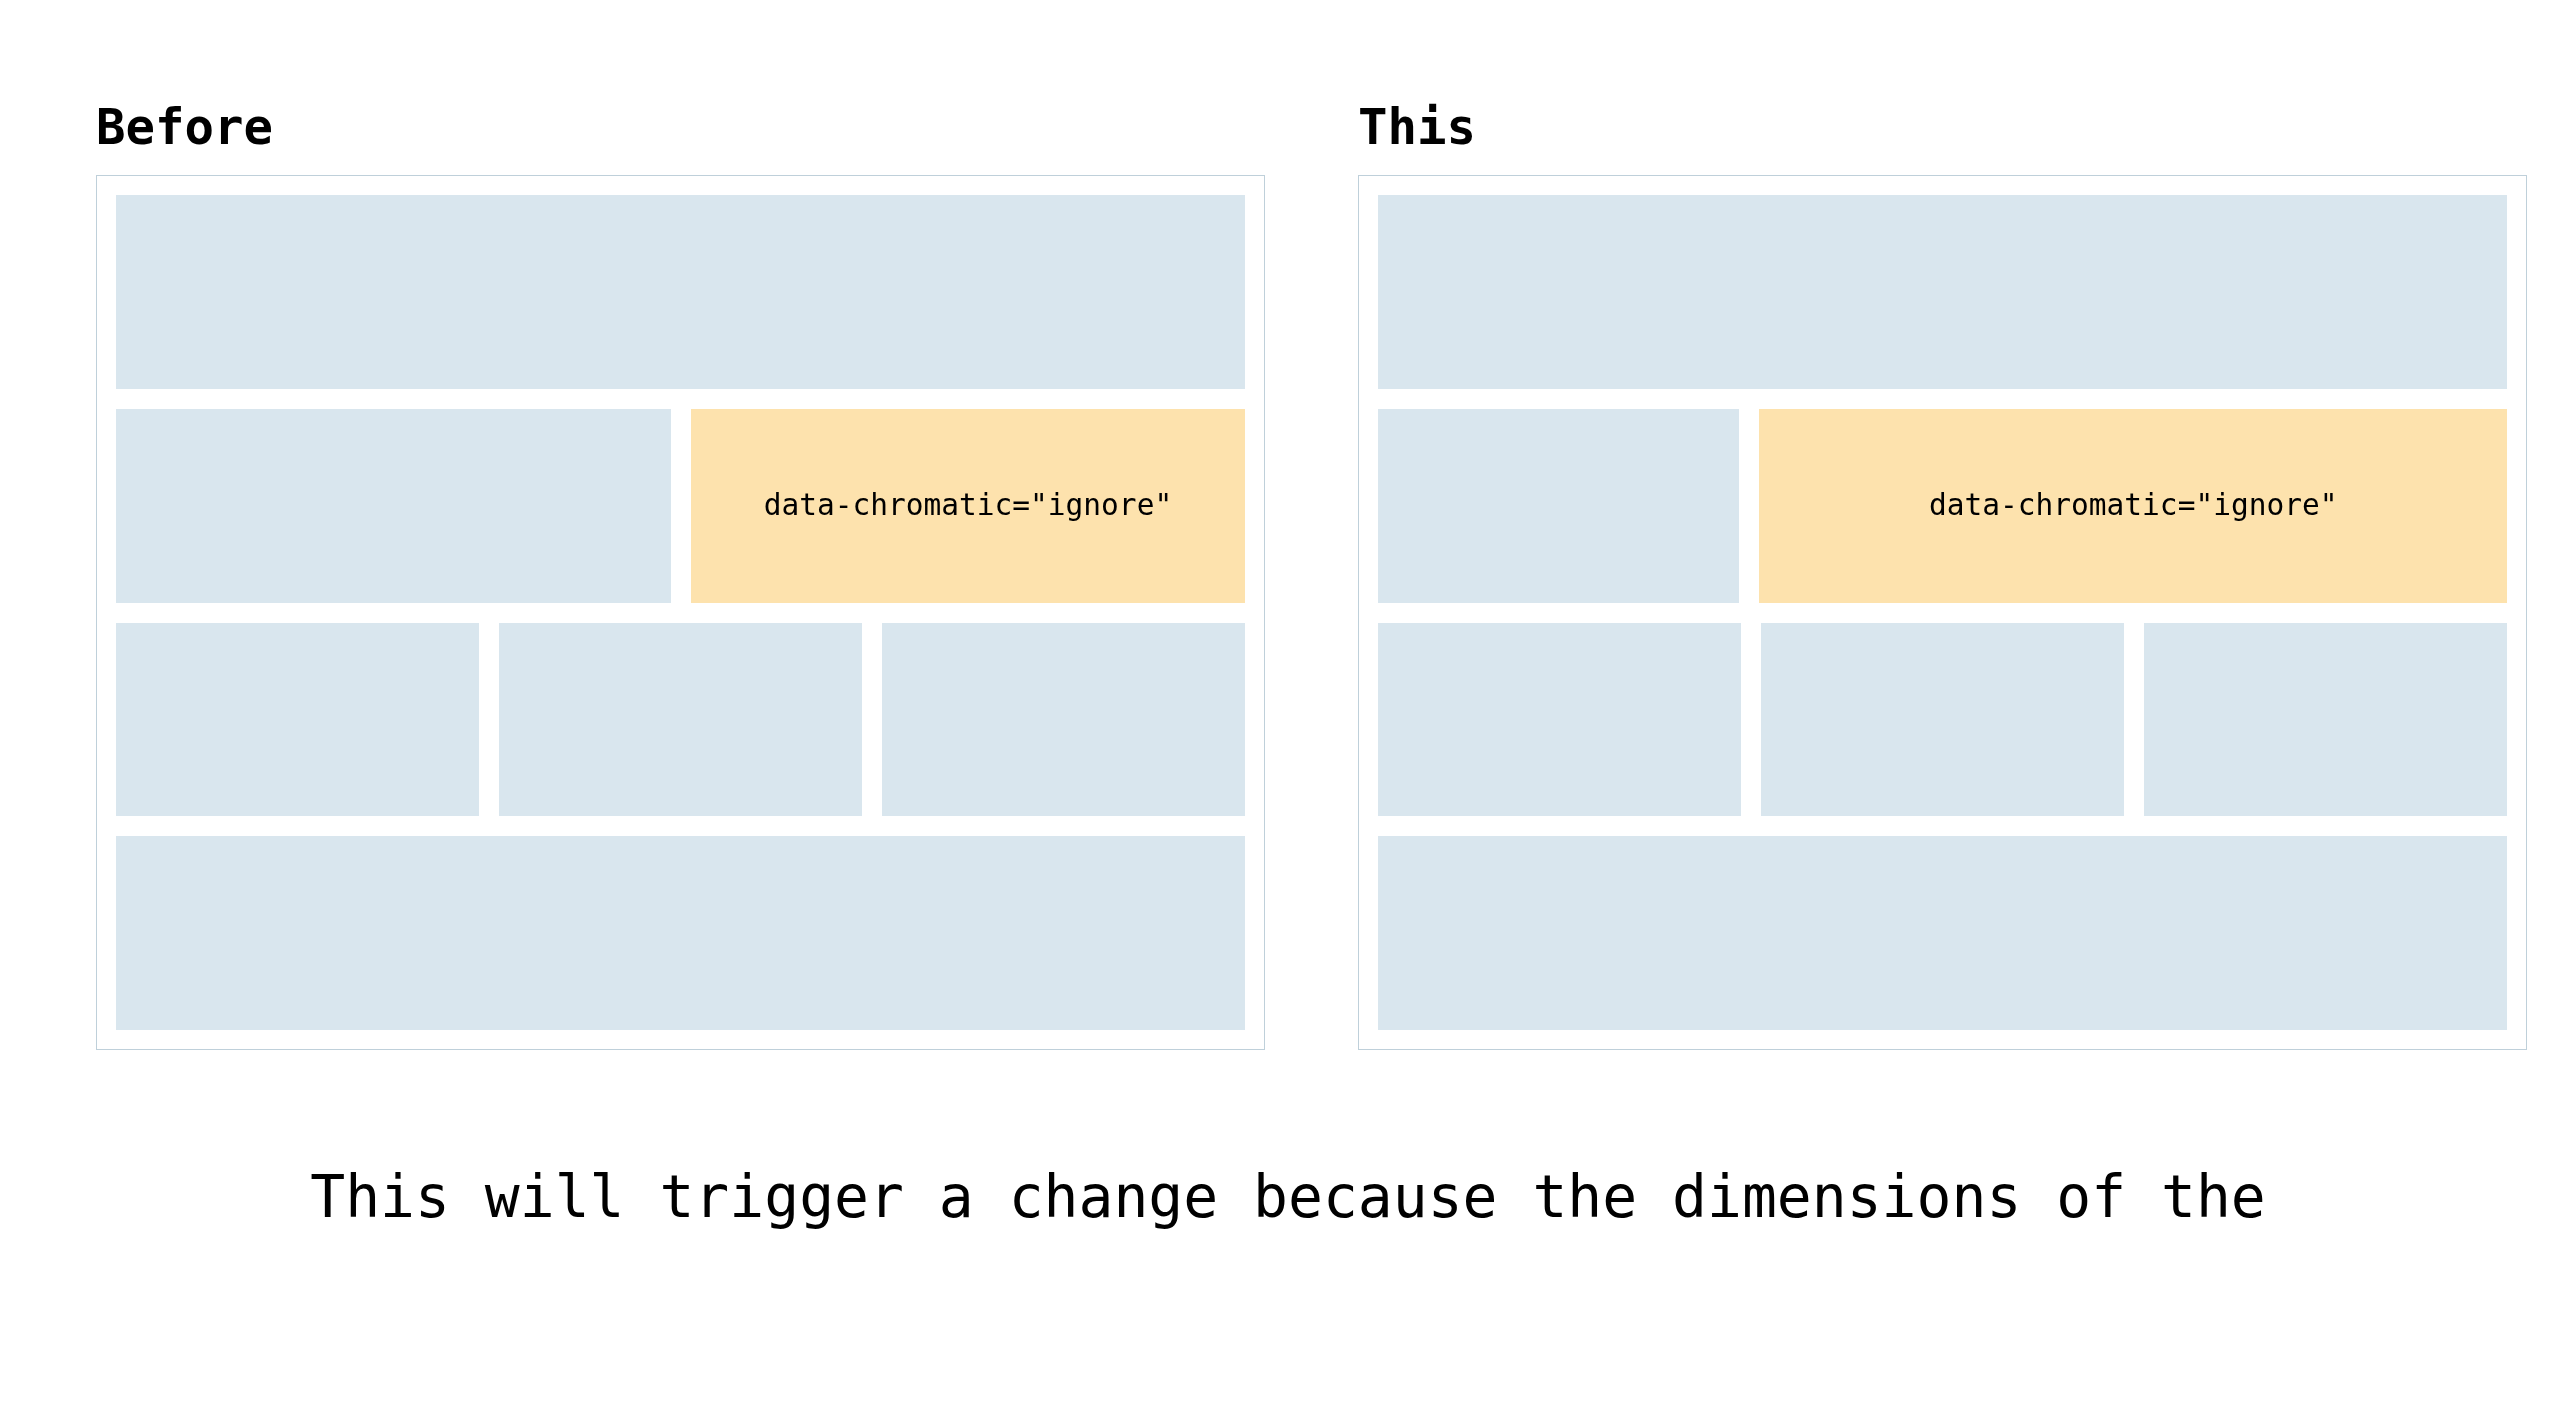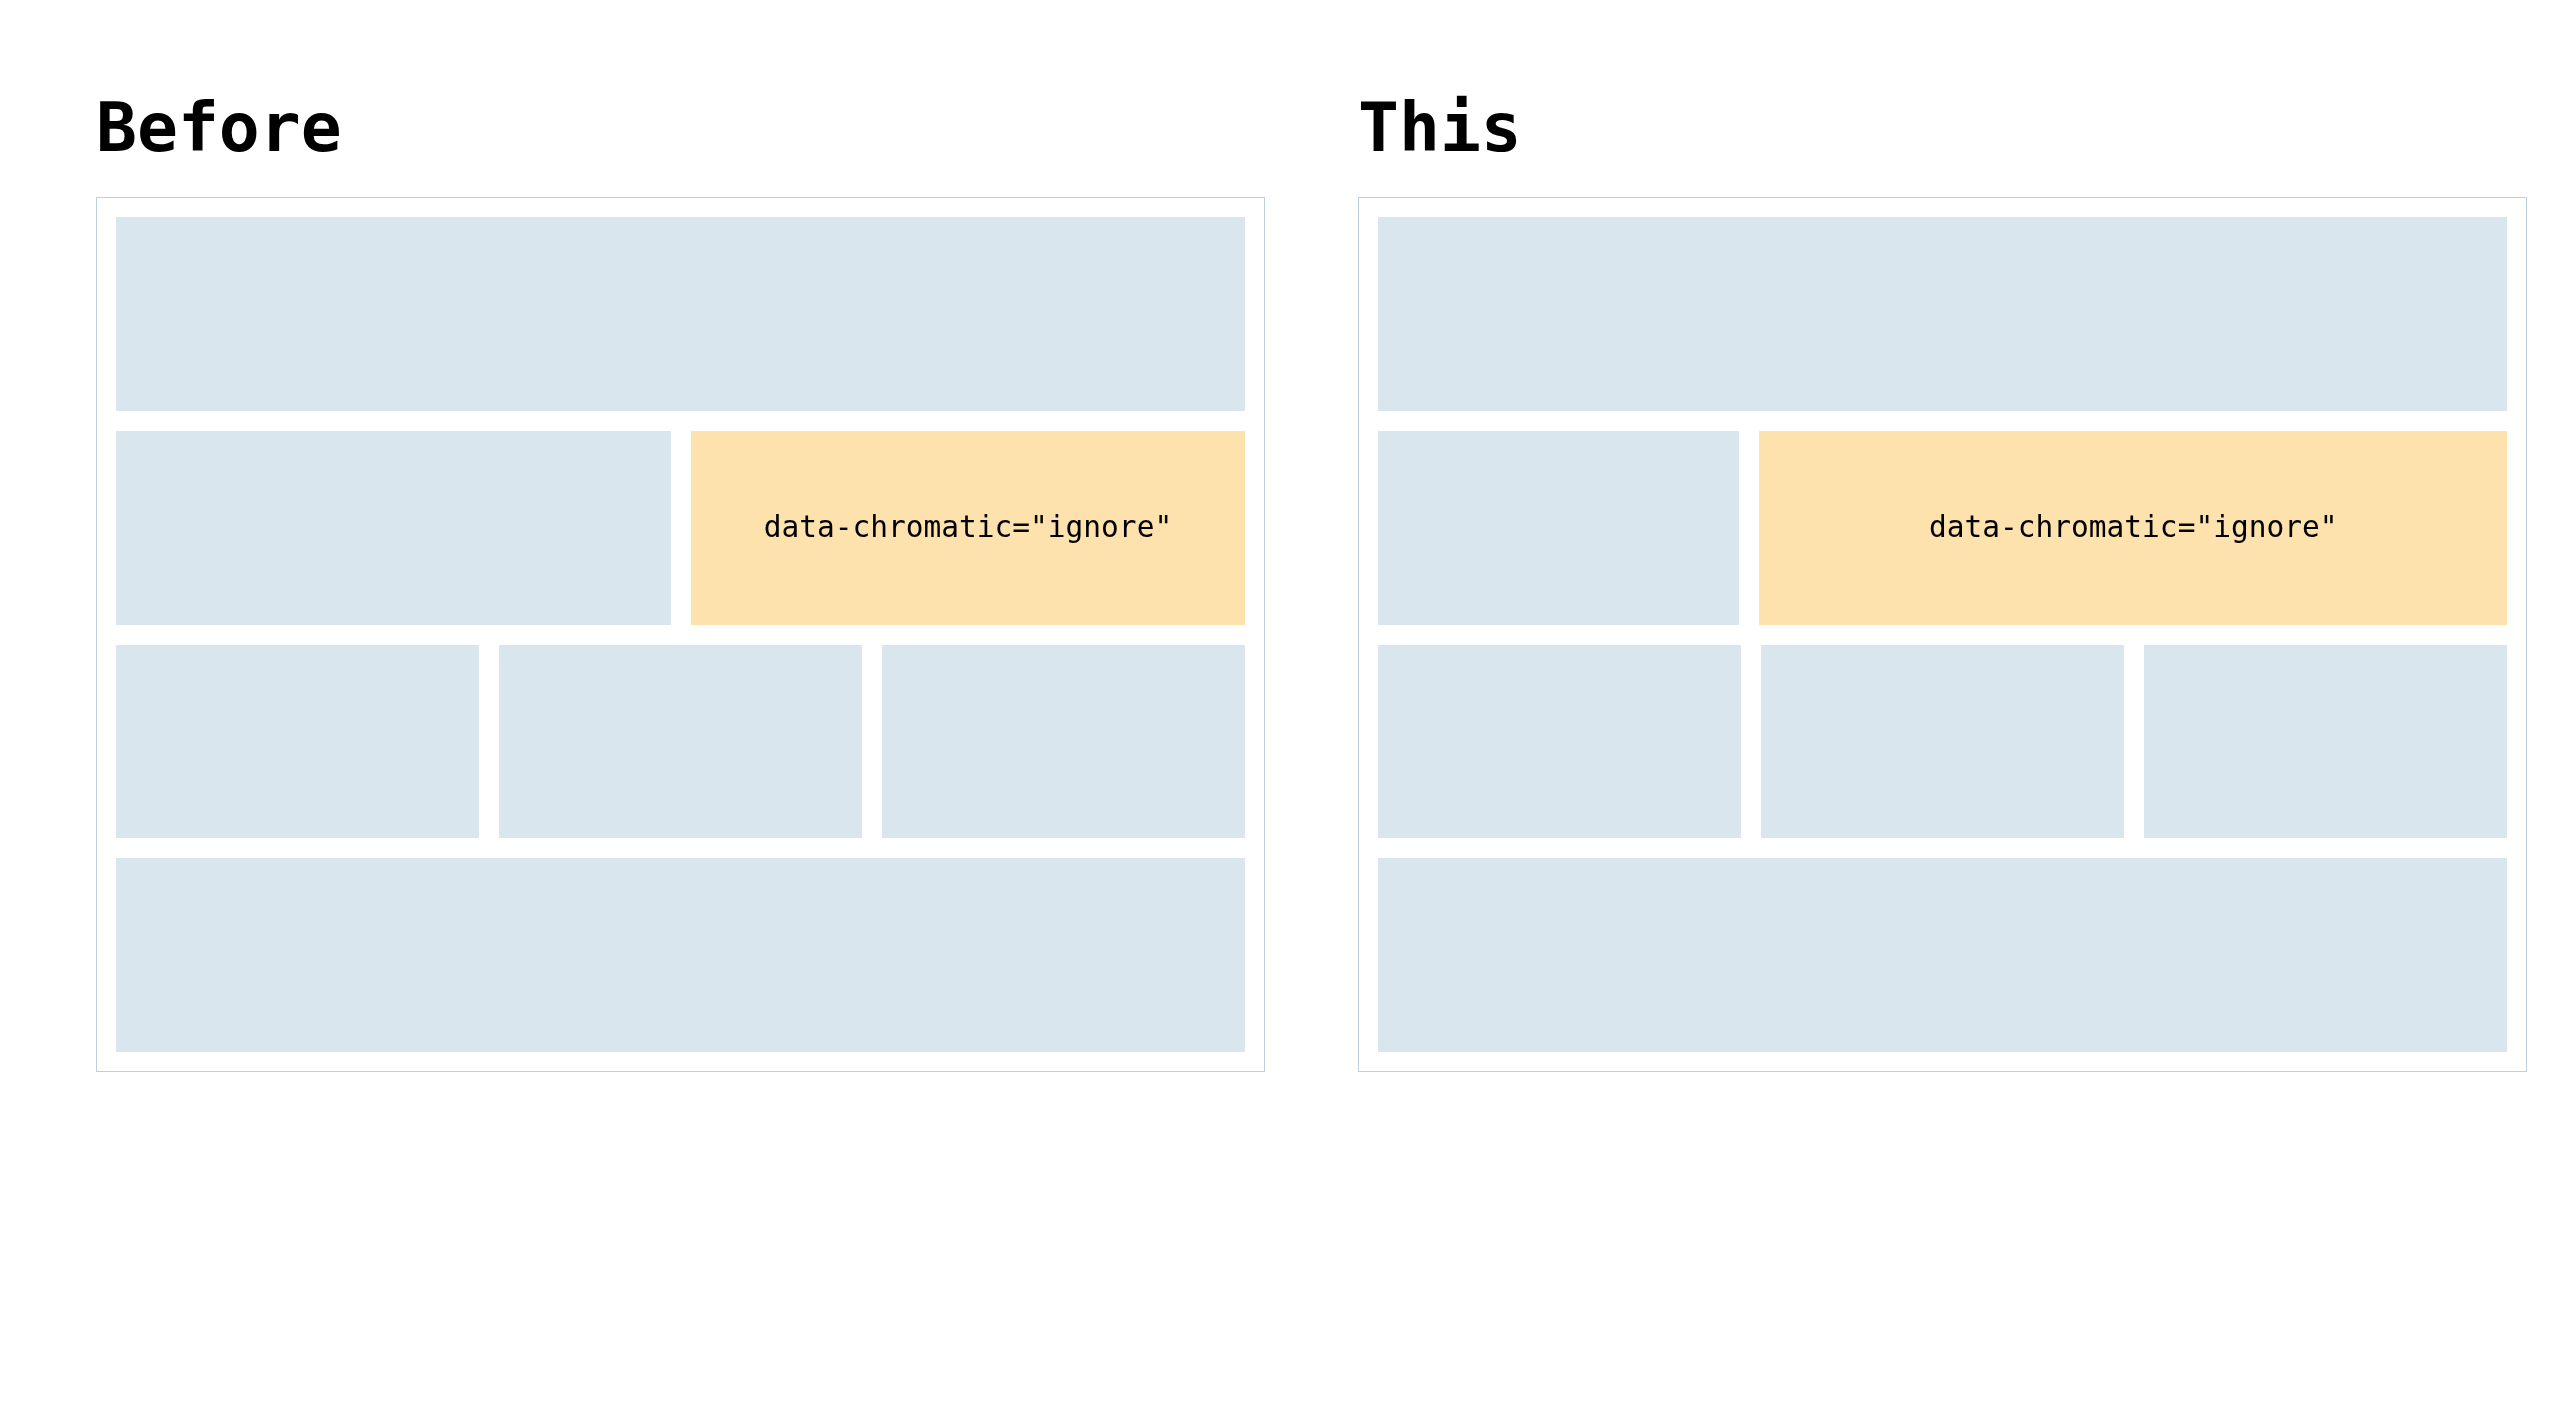--- a/index.html
+++ b/index.html
@@ -16,22 +16,22 @@
     overflow: hidden;
   }
   .group {
     position: absolute;
     top: 93px;
     width: 1169px;
   }
   .group--before { left: 96px; }
   .group--after  { left: 1358px; }
   .group-title {
-    margin: 0 0 35px 0;
-    font-size: 68px;
+    margin: 0 0 13px 0;
+    font-size: 49px;
     font-weight: bold;
     line-height: 69px;
     color: var(--text, #000000);
     white-space: nowrap;
   }
   .panel {
     box-sizing: border-box;
     height: 875px;
     border: 1.4px solid var(--panel-border, #bfd0da);
     background: #ffffff;
@@ -126,16 +126,17 @@
         <div class="block"></div>
         <div class="block"></div>
       </div>
       <div class="row">
         <div class="block"></div>
       </div>
     </div>
   </section>
 
   <p class="caption">
+    <span class="caption-line">This will trigger a change because the dimensions of the</span>
   </p>
 
 </main>
 
 
 </body></html>

